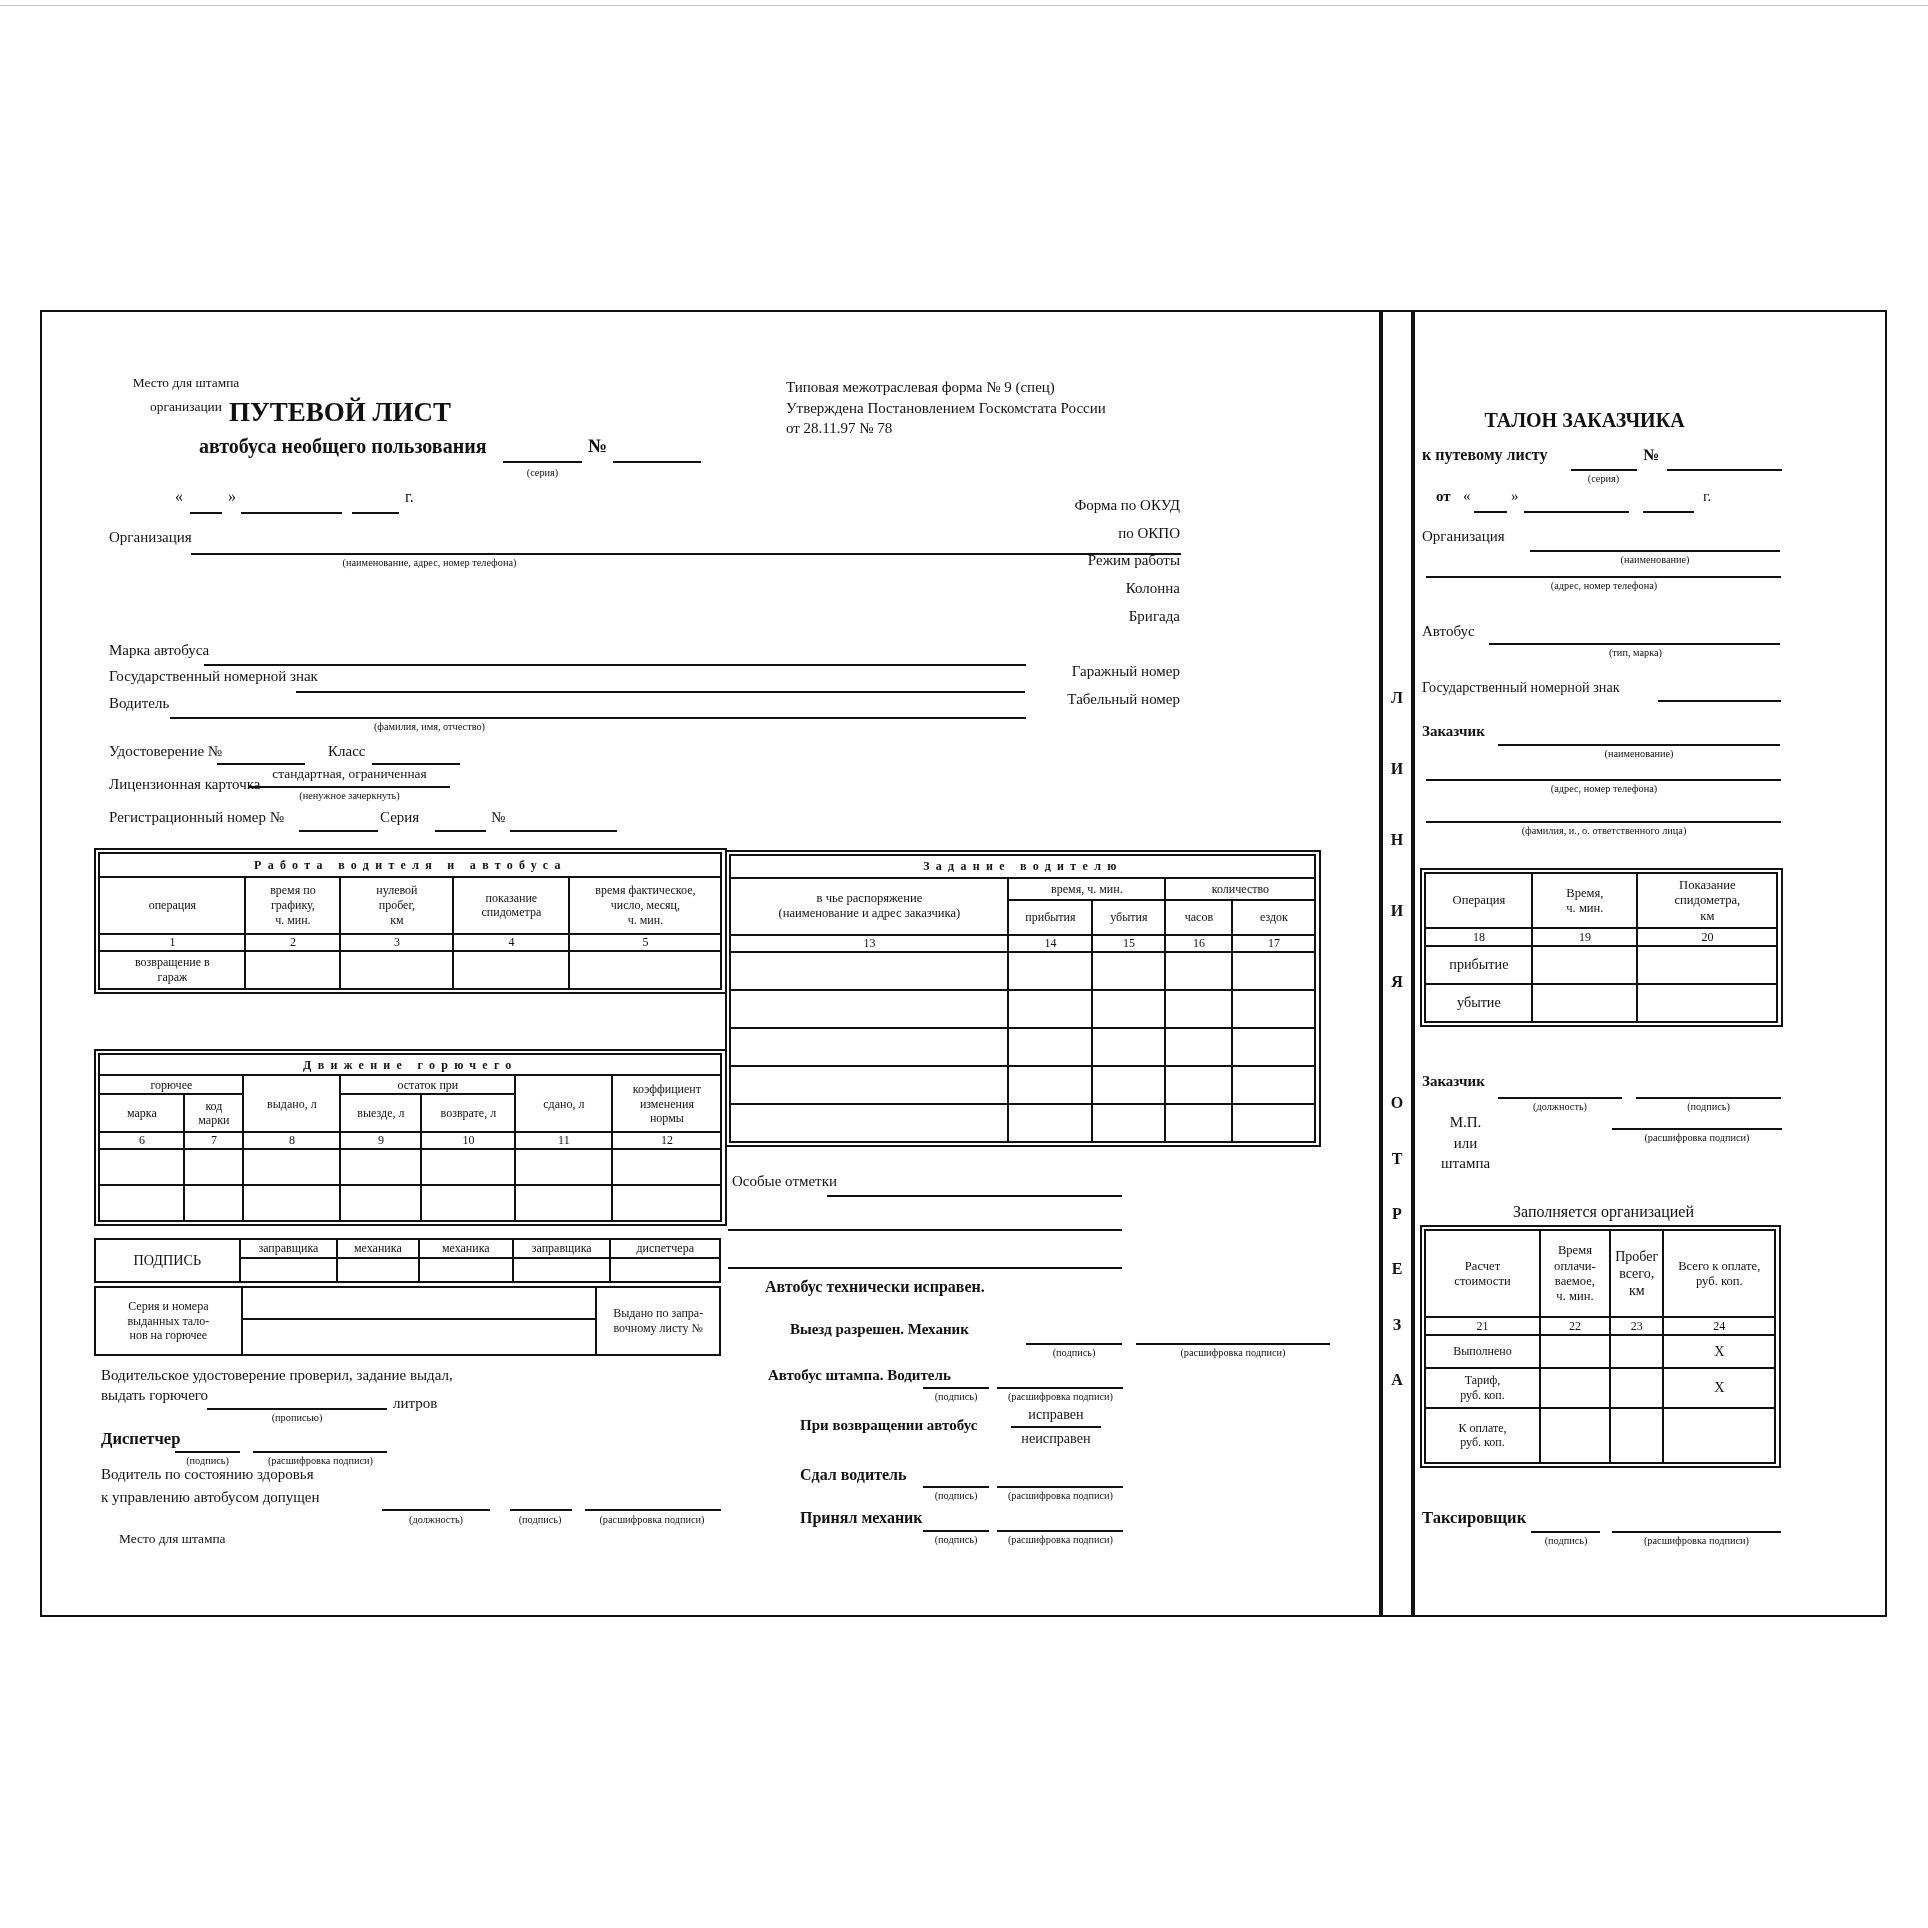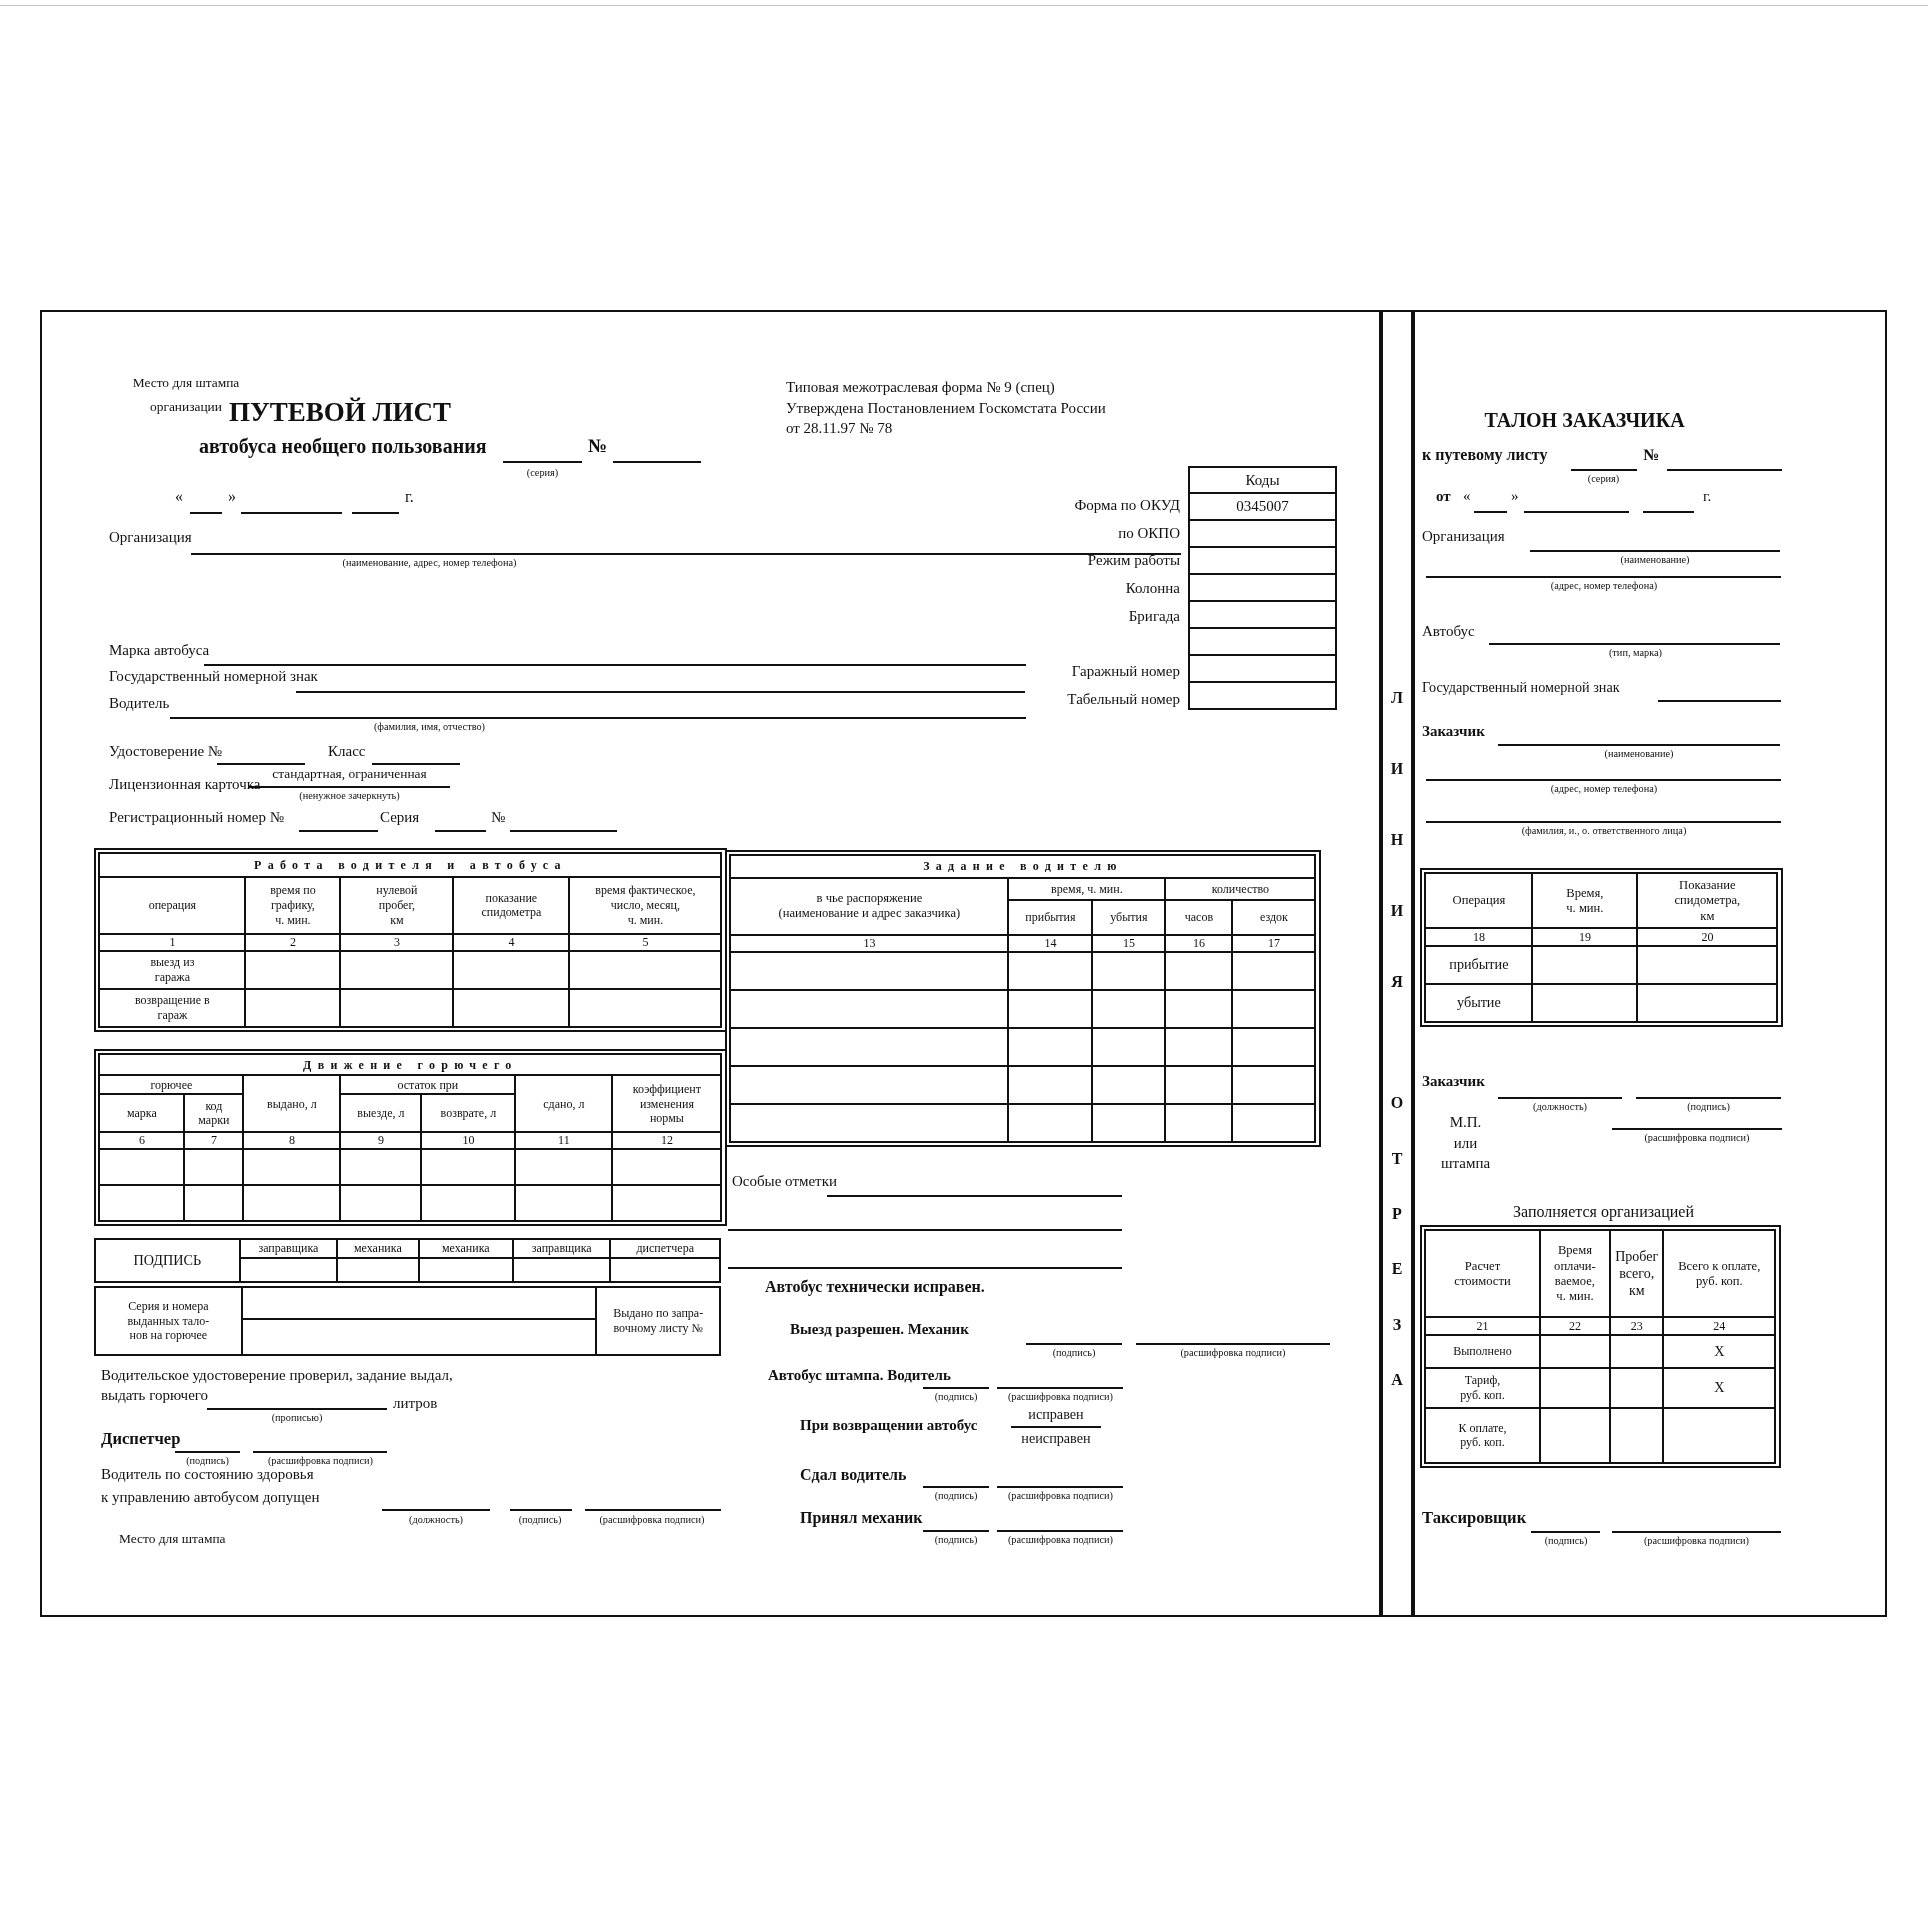--- a/index.html
+++ b/index.html
@@ -55,31 +55,20 @@
   <div class="line" style="left:241px;top:512px;width:101px;"></div>
   <div class="line" style="left:352px;top:512px;width:47px;"></div>
   <div class="lbl" style="left:405px;top:488px;font-size:16px;">г.</div>
 
   <div class="abs" style="left:786px;top:377px;width:348px;font-size:15px;line-height:20.5px;">
     <div>Типовая межотраслевая форма № 9 (спец)</div>
     <div>Утверждена Постановлением  Госкомстата России</div>
     <div>от 28.11.97  № 78</div>
   </div>
 
-  <div class="codes" style="left:1188px;top:466px;width:145px;">
-    <div class="codes-hd">Коды</div>
-    <div class="codes-row">0345007</div>
-    <div class="codes-row"></div>
-    <div class="codes-row"></div>
-    <div class="codes-row"></div>
-    <div class="codes-row"></div>
-    <div class="codes-row"></div>
-    <div class="codes-row"></div>
-    <div class="codes-row"></div>
-  </div>
   <div class="rlbl" style="left:982px;top:497px;">Форма по ОКУД</div>
   <div class="rlbl" style="left:982px;top:525px;">по ОКПО</div>
   <div class="rlbl" style="left:982px;top:552px;">Режим работы</div>
   <div class="rlbl" style="left:982px;top:580px;">Колонна</div>
   <div class="rlbl" style="left:982px;top:608px;">Бригада</div>
   <div class="rlbl" style="left:982px;top:663px;">Гаражный номер</div>
   <div class="rlbl" style="left:982px;top:691px;">Табельный номер</div>
 
   <div class="lbl big" style="left:109px;top:529px;">Организация</div>
   <div class="line" style="left:191px;top:553px;width:990px;"></div>
@@ -140,28 +129,20 @@
 ч. мин.</td>
       </tr>
       <tr style="height:17.4px;">
         <td class="num">1</td>
         <td class="num">2</td>
         <td class="num">3</td>
         <td class="num">4</td>
         <td class="num">5</td>
       </tr>
       <tr style="height:38px;">
-        <td class="rowlbl">выезд из
-гаража</td>
-        <td></td>
-        <td></td>
-        <td></td>
-        <td></td>
-      </tr>
-      <tr style="height:38px;">
         <td class="rowlbl">возвращение в
 гараж</td>
         <td></td>
         <td></td>
         <td></td>
         <td></td>
       </tr>
     </tbody>
       </table>
   </div>

